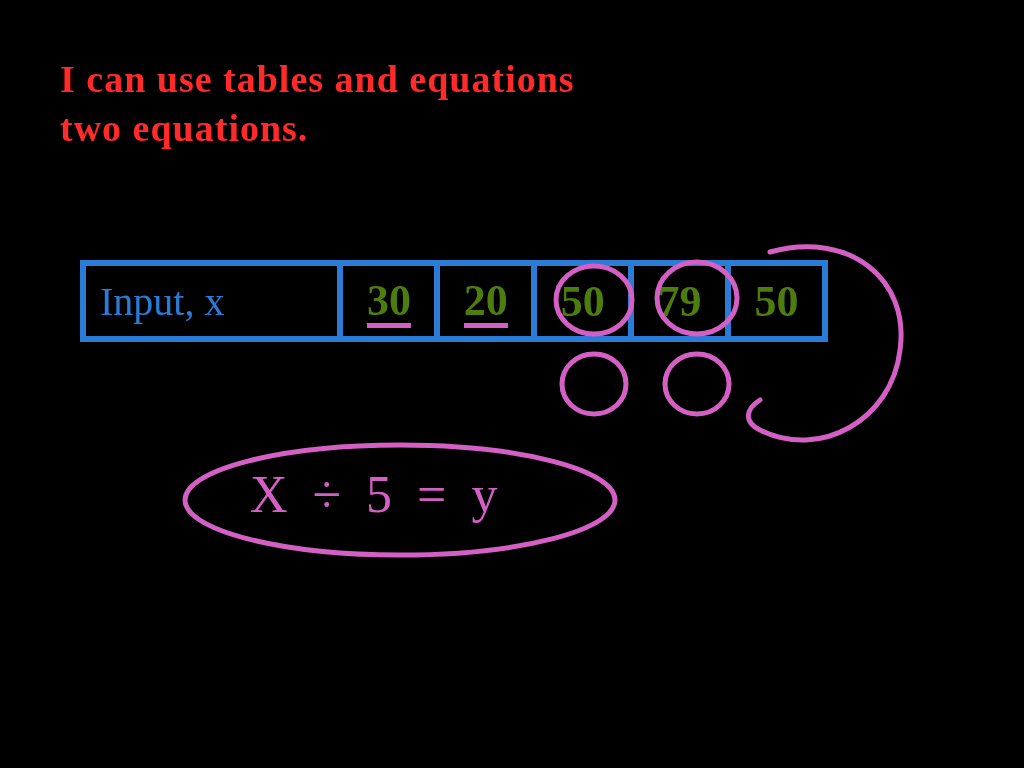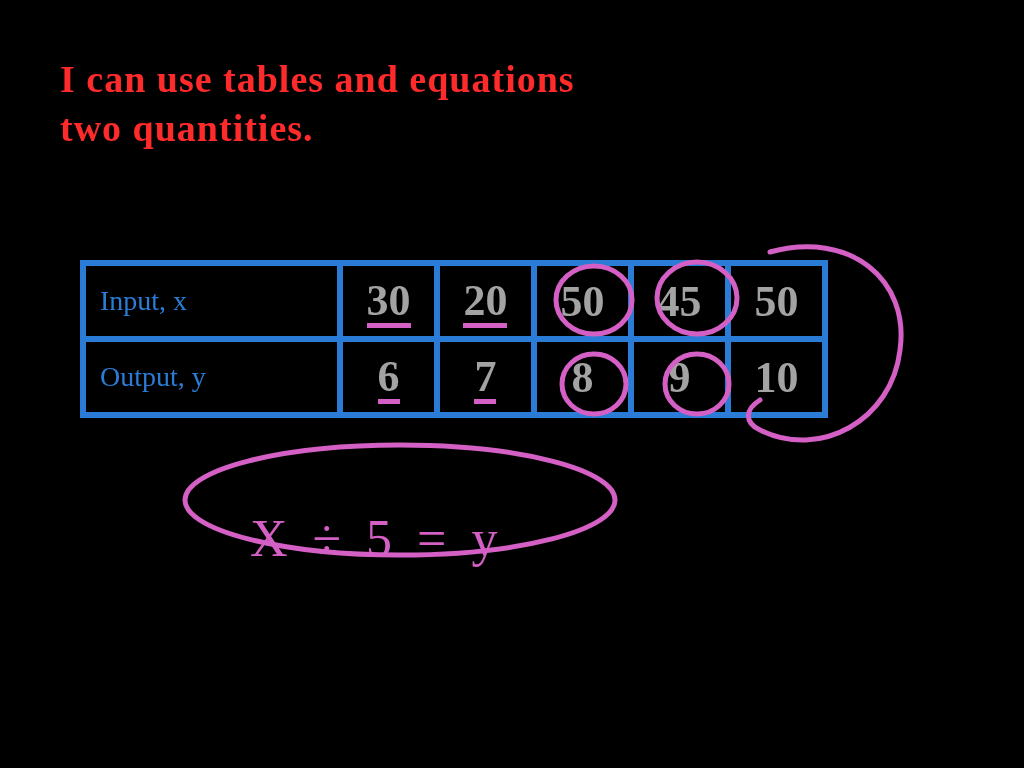--- a/index.html
+++ b/index.html
@@ -36,27 +36,27 @@
     left: 80px;
     border-collapse: collapse;
   }
   .table td {
     border: 6px solid #2a7cd6;
     height: 70px;
     text-align: center;
     vertical-align: middle;
     font-size: 44px;
     font-weight: bold;
-    color: #a3a3a3;
+    color: #4d7c0f;
     padding: 0;
   }
   .table td.hdr {
     width: 250px;
     color: #2a7cd6;
-    font-size: 28px;
+    font-size: 40px;
     font-weight: normal;
     font-family: "Comic Sans MS", cursive;
     text-align: left;
     padding-left: 14px;
   }
   .table td.val {
     width: 95px;
   }
   .underline-mag {
     display: inline-block;
@@ -64,55 +64,46 @@
     padding-bottom: 0px;
     line-height: 1;
   }
   .equation {
     position: absolute;
     top: 465px;
     left: 250px;
     color: #d45fc5;
     font-size: 52px;
     letter-spacing: 6px;
-    margin-top: 44px;
   }
   .stroke { fill: none; stroke: #d45fc5; stroke-width: 5; stroke-linecap: round; }
   svg.overlay {
     position: absolute;
     pointer-events: none;
   }
 </style>
 </head>
 <body>
 
 <div class="canvas">
 
   <div class="title">
     <span class="l1">I can use tables and equations</span>
-    <span class="l3">two quantities.</span>
+    <span class="l3">two equations.</span>
   </div>
 
   <table class="table">
     <tbody>
         <tr>
       <td class="hdr">Input, x</td>
       <td class="val"><span class="underline-mag">30</span></td>
       <td class="val"><span class="underline-mag">20</span></td>
       <td class="val">50</td>
-      <td class="val">45</td>
+      <td class="val">79</td>
       <td class="val">50</td>
-    </tr>
-    <tr>
-      <td class="hdr">Output, y</td>
-      <td class="val"><span class="underline-mag">6</span></td>
-      <td class="val"><span class="underline-mag">7</span></td>
-      <td class="val">8</td>
-      <td class="val">9</td>
-      <td class="val">10</td>
     </tr>
   </tbody>
     </table>
 
   <svg class="overlay" style="left:0;top:0" width="1024" height="768" viewBox="0 0 1024 768">
 
     <ellipse class="stroke" cx="594" cy="300" rx="38" ry="34"></ellipse>
 
     <ellipse class="stroke" cx="697" cy="298" rx="40" ry="36"></ellipse>
 

